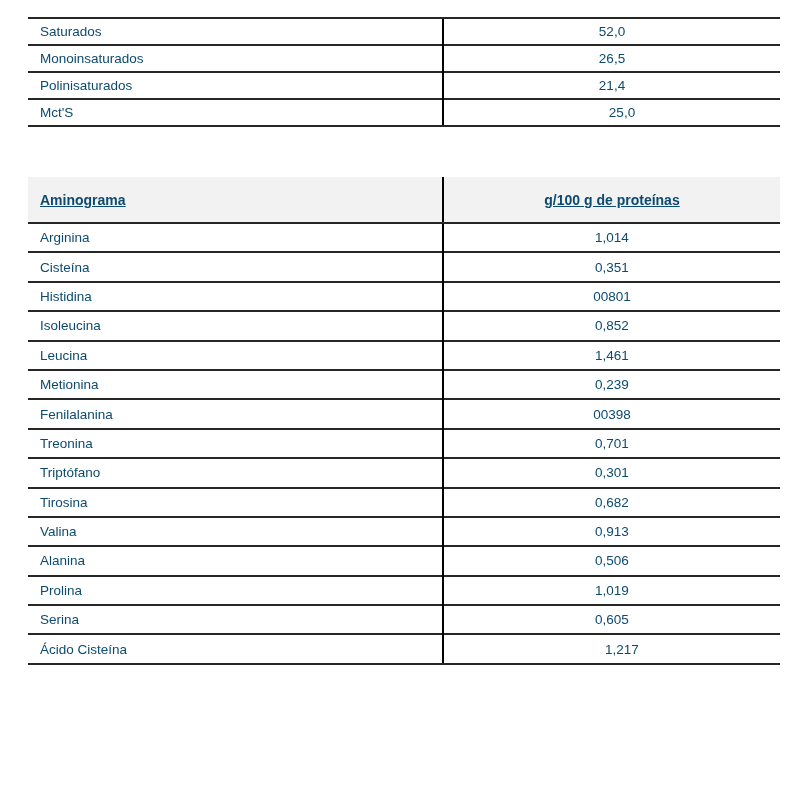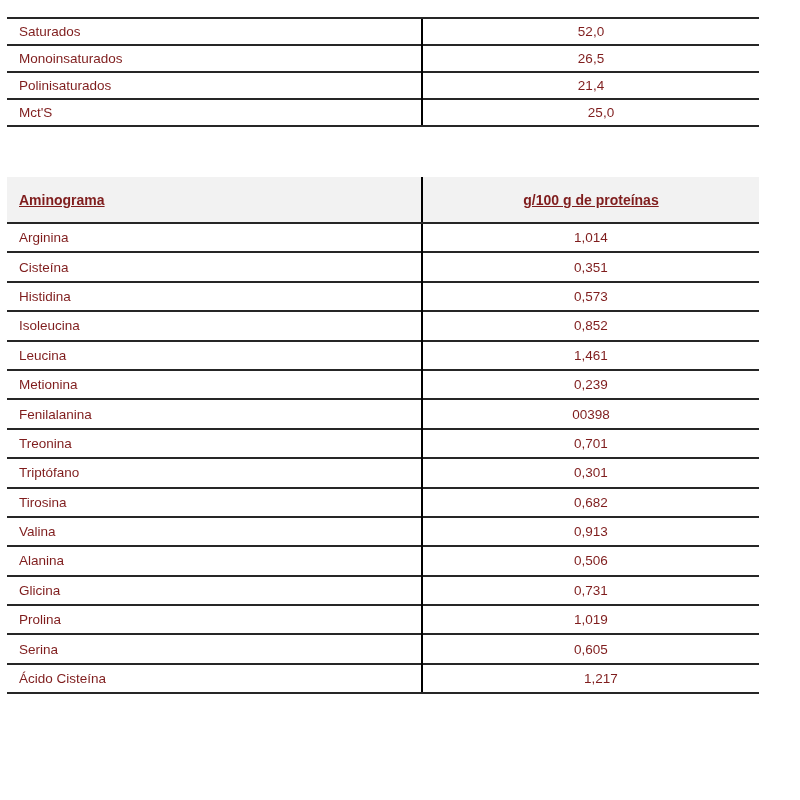--- a/index.html
+++ b/index.html
@@ -11,26 +11,26 @@
     position: relative;
     width: 800px;
     height: 800px;
     background: #ffffff;
     font-family: "Liberation Sans", sans-serif;
     color: #1f1f1f;
     overflow: hidden;
   }
   table.tbl {
     position: absolute;
-    left: 7px;
+    left: 28px;
     width: 752px;
     border-collapse: collapse;
     table-layout: fixed;
     font-size: 13.5px;
-    color: #7f1d1d;
+    color: #0c4a6e;
   }
   .tbl-lipids { top: 17px; }
   .tbl-amino  { top: 177px; }
 
   .tbl col.c-label { width: 415px; }
   .tbl col.c-value { width: 337px; }
 
   .tbl td, .tbl th {
     border-top: 2px solid #262626;
     padding: 0;
@@ -110,21 +110,21 @@
         <tr>
           <td class="cell label">Arginina</td>
           <td class="cell value">1,014</td>
         </tr>
         <tr>
           <td class="cell label">Cisteína</td>
           <td class="cell value">0,351</td>
         </tr>
         <tr>
           <td class="cell label">Histidina</td>
-          <td class="cell value">0,573</td>
+          <td class="cell value">00801</td>
         </tr>
         <tr>
           <td class="cell label">Isoleucina</td>
           <td class="cell value">0,852</td>
         </tr>
         <tr>
           <td class="cell label">Leucina</td>
           <td class="cell value">1,461</td>
         </tr>
         <tr>
@@ -149,24 +149,20 @@
         </tr>
         <tr>
           <td class="cell label">Valina</td>
           <td class="cell value">0,913</td>
         </tr>
         <tr>
           <td class="cell label">Alanina</td>
           <td class="cell value">0,506</td>
         </tr>
         <tr>
-          <td class="cell label">Glicina</td>
-          <td class="cell value">0,731</td>
-        </tr>
-        <tr>
           <td class="cell label">Prolina</td>
           <td class="cell value">1,019</td>
         </tr>
         <tr>
           <td class="cell label">Serina</td>
           <td class="cell value">0,605</td>
         </tr>
         <tr>
           <td class="cell label">Ácido Cisteína</td>
           <td class="cell value">1,217</td>

